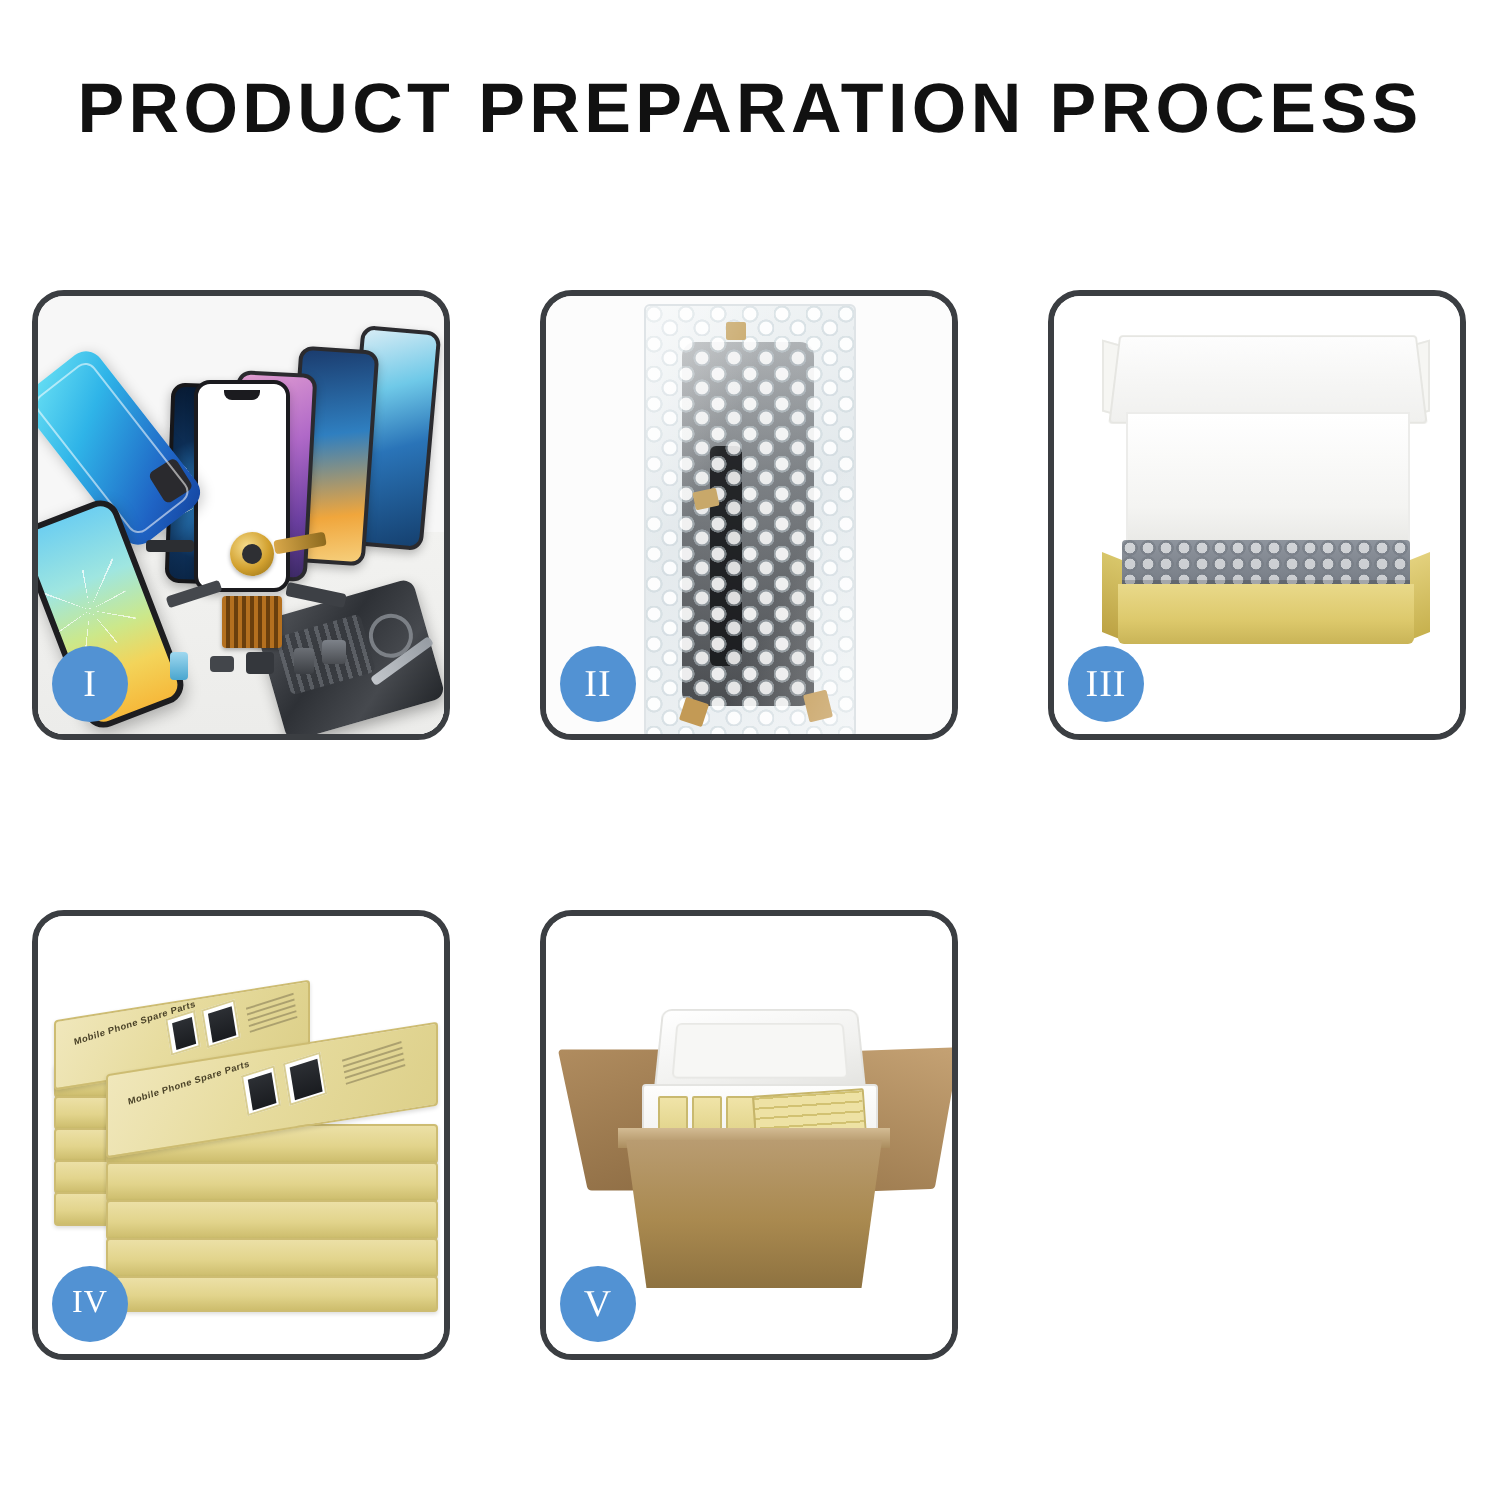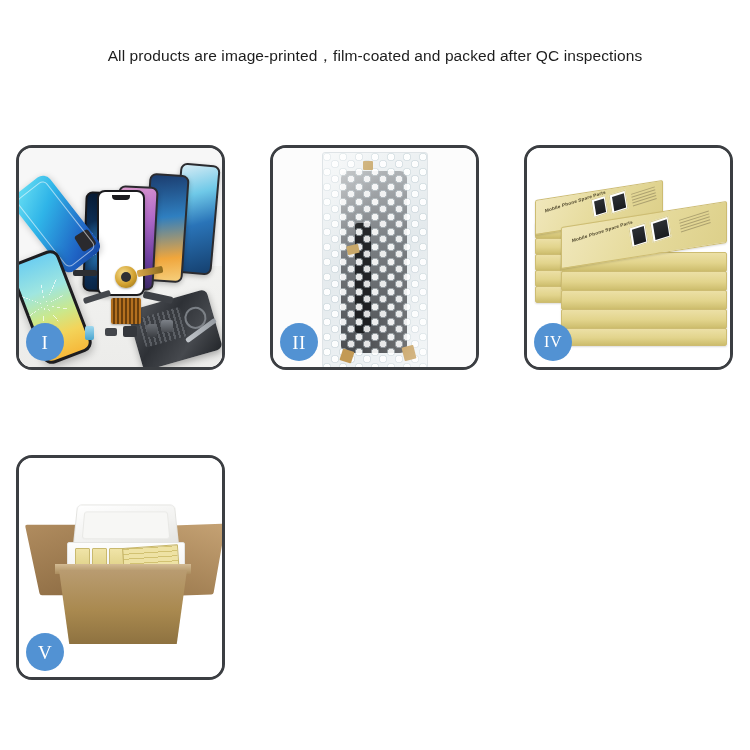--- a/index.html
+++ b/index.html
@@ -411,21 +411,21 @@
     background:rgba(150,121,83,.75);transform:skewY(12deg);}
   .tape-b{position:absolute;left:44px;bottom:24px;width:16px;height:18px;
     background:rgba(150,121,83,.75);transform:skewY(12deg);}
 </style>
 </head>
 <body>
 
 <div class="page">
 
   <div class="header">
-    <div class="subtitle">All products are image-printed，film-coated and packed after QC inspections</div>
+    <div class="title">PRODUCT PREPARATION PROCESS</div>
   </div>
 
   <div class="grid">
 
     <div class="panel">
       <div class="panel-stage">
         <div class="p1-bg"></div>
         <div class="p1-floor"></div>
 
         <div class="ph ph-a">
@@ -481,20 +481,37 @@
           <div class="tape"></div>
           <div class="tape2"></div>
           <div class="tape3"></div>
           <div class="tape4"></div>
           <div class="sheen"></div>
         </div>
       </div>
       <div class="badge">II</div>
     </div>
 
+    <div class="panel">
+      <div class="panel-stage">
+        <div class="p3-bg"></div>
+        <div class="mailer">
+          <div class="lid-ear-l"></div>
+          <div class="lid-ear-r"></div>
+          <div class="lid-back"></div>
+          <div class="foam"></div>
+          <div class="bubble-layer"></div>
+          <div class="box-shadow-line"></div>
+          <div class="box-left-wall"></div>
+          <div class="box-right-wall"></div>
+          <div class="box-front"></div>
+        </div>
+      </div>
+      <div class="badge">III</div>
+    </div>
 
     <div class="panel">
       <div class="panel-stage">
         <div class="p4-bg"></div>
         <div class="stack">
 
           <div class="bx" style="left:2px;top:52px;width:116px;height:15px;"></div>
           <div class="bx" style="left:2px;top:68px;width:116px;height:15px;"></div>
           <div class="bx" style="left:2px;top:84px;width:116px;height:15px;"></div>
           <div class="bx" style="left:2px;top:100px;width:116px;height:15px;"></div>

